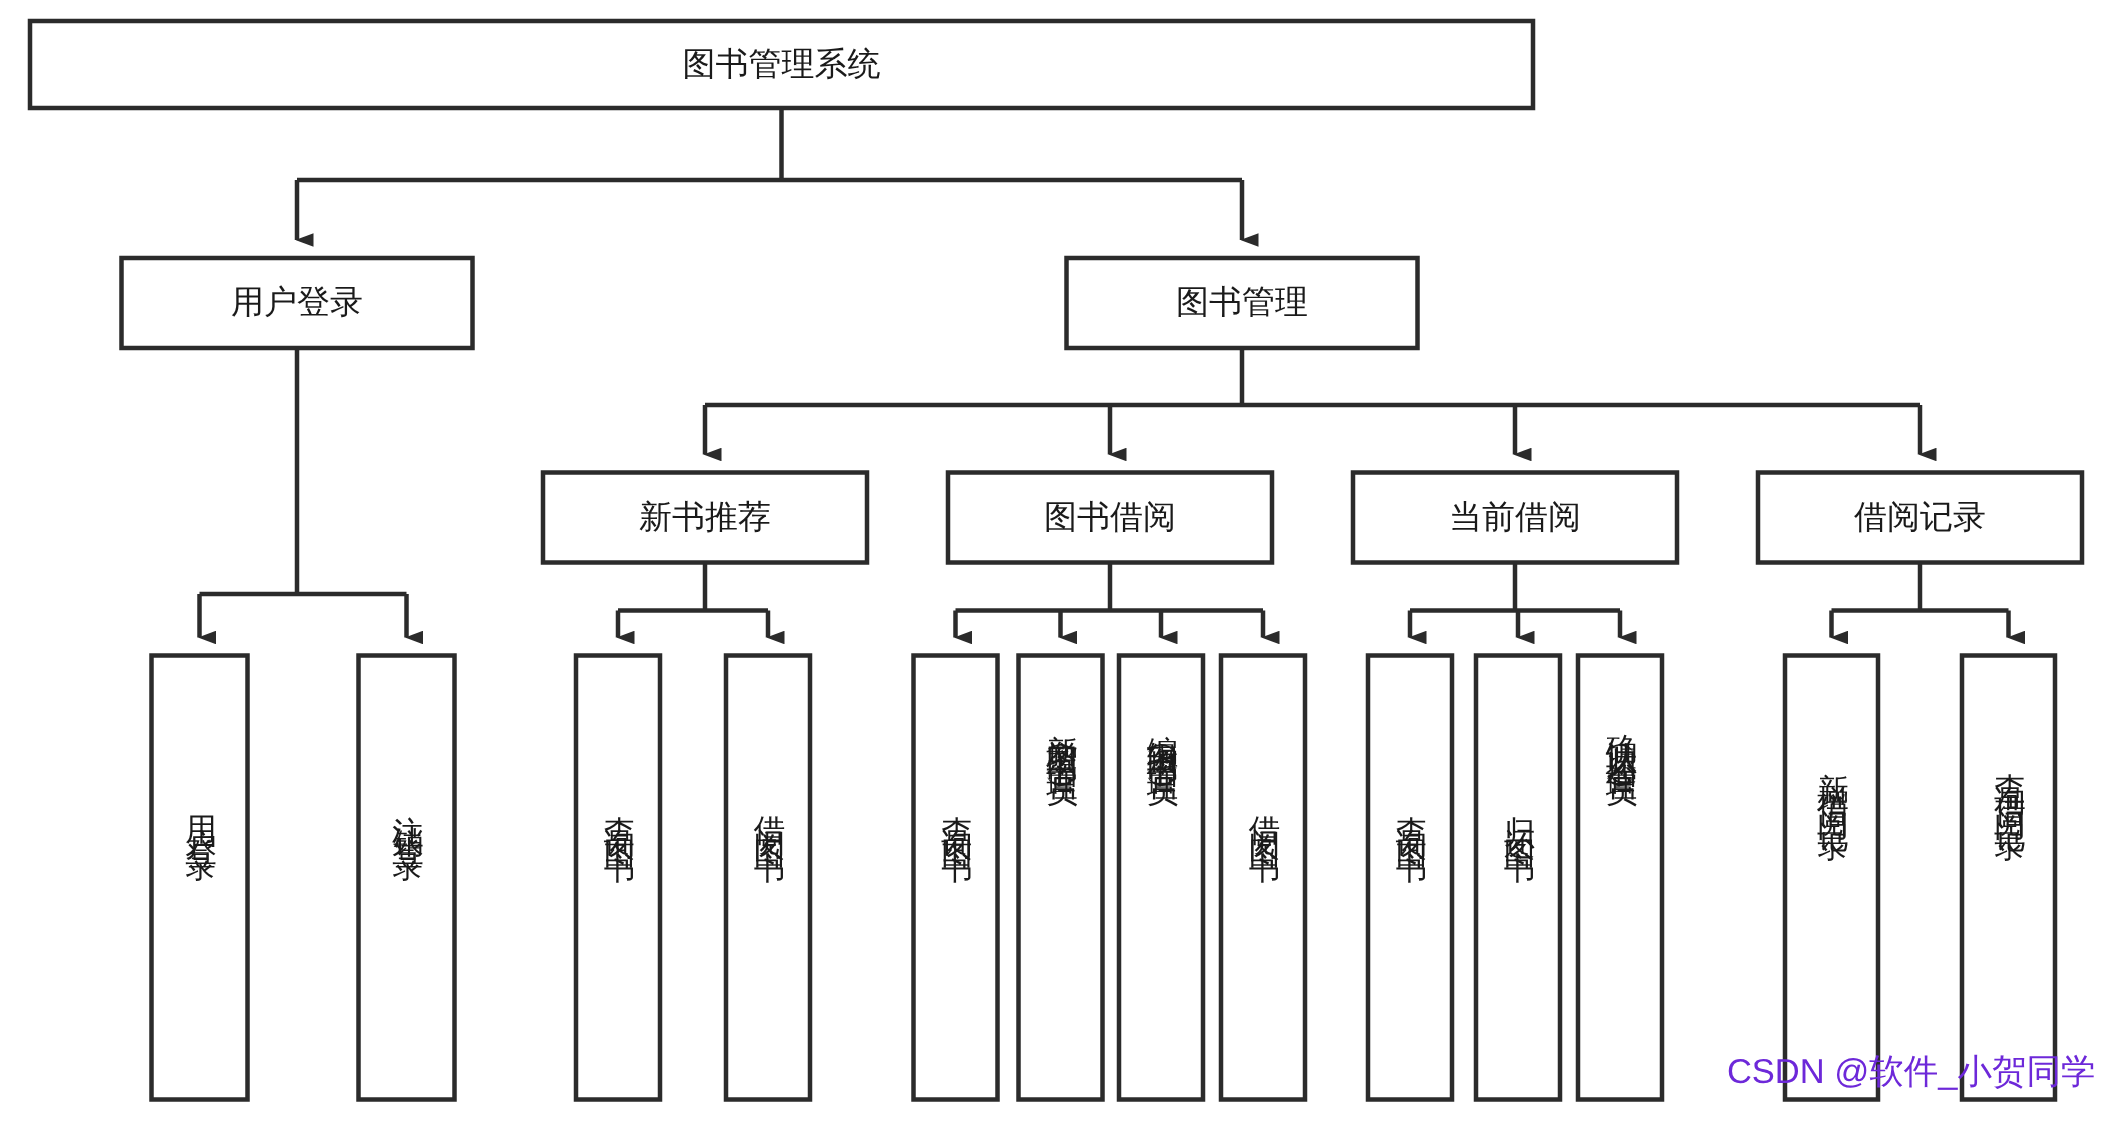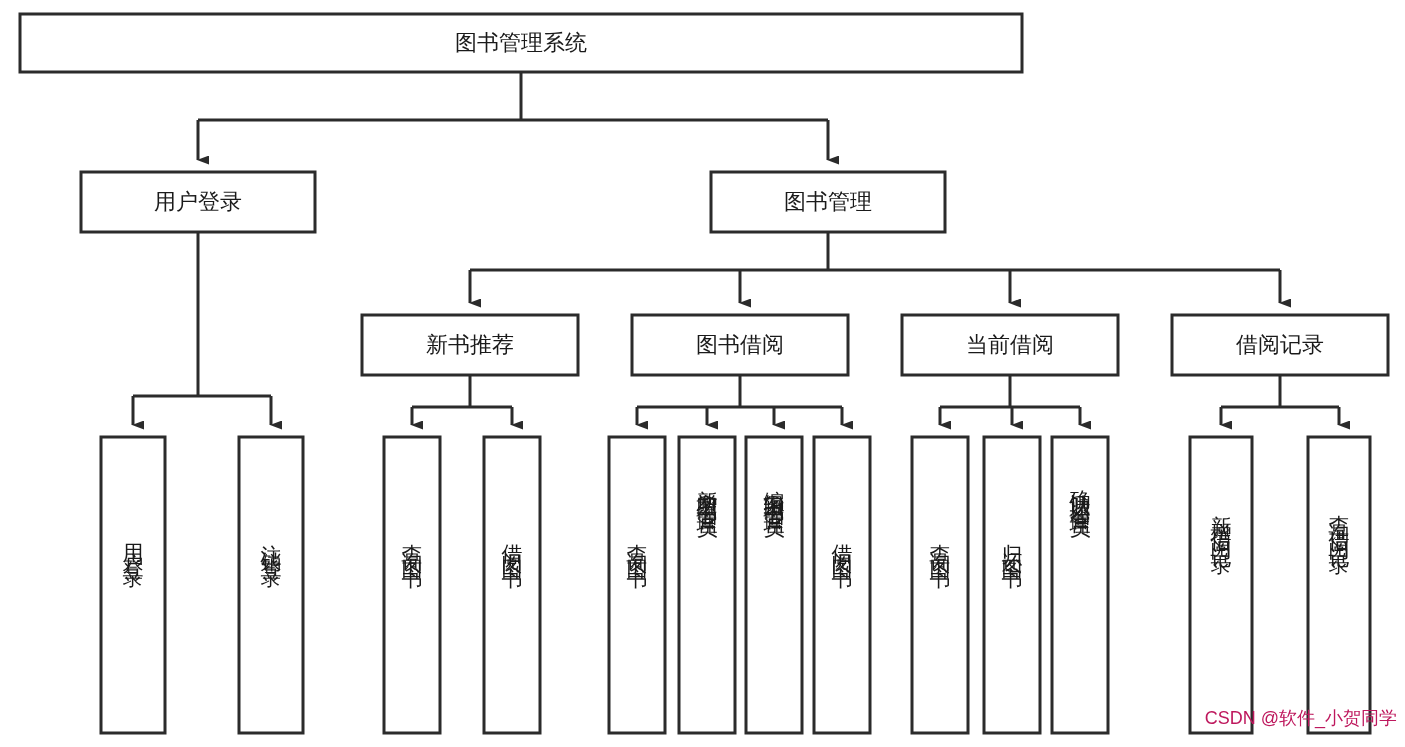--- a/index.html
+++ b/index.html
@@ -46,22 +46,22 @@
   }
   .arrow-head {
     fill: #2b2b2b;
     stroke: none;
   }
   .watermark {
     position: absolute;
     right: 8px;
     bottom: 4px;
     font-family: "Liberation Sans", "DejaVu Sans", sans-serif;
-    font-size: 18px;
-    color: #be185d;
+    font-size: 23px;
+    color: #6d28d9;
     white-space: nowrap;
     user-select: none;
   }
 </style>
 </head>
 <body>
 
 <div id="diagram-root">
   <svg class="diagram" viewBox="0 0 1405 747" xmlns="http://www.w3.org/2000/svg">
 

